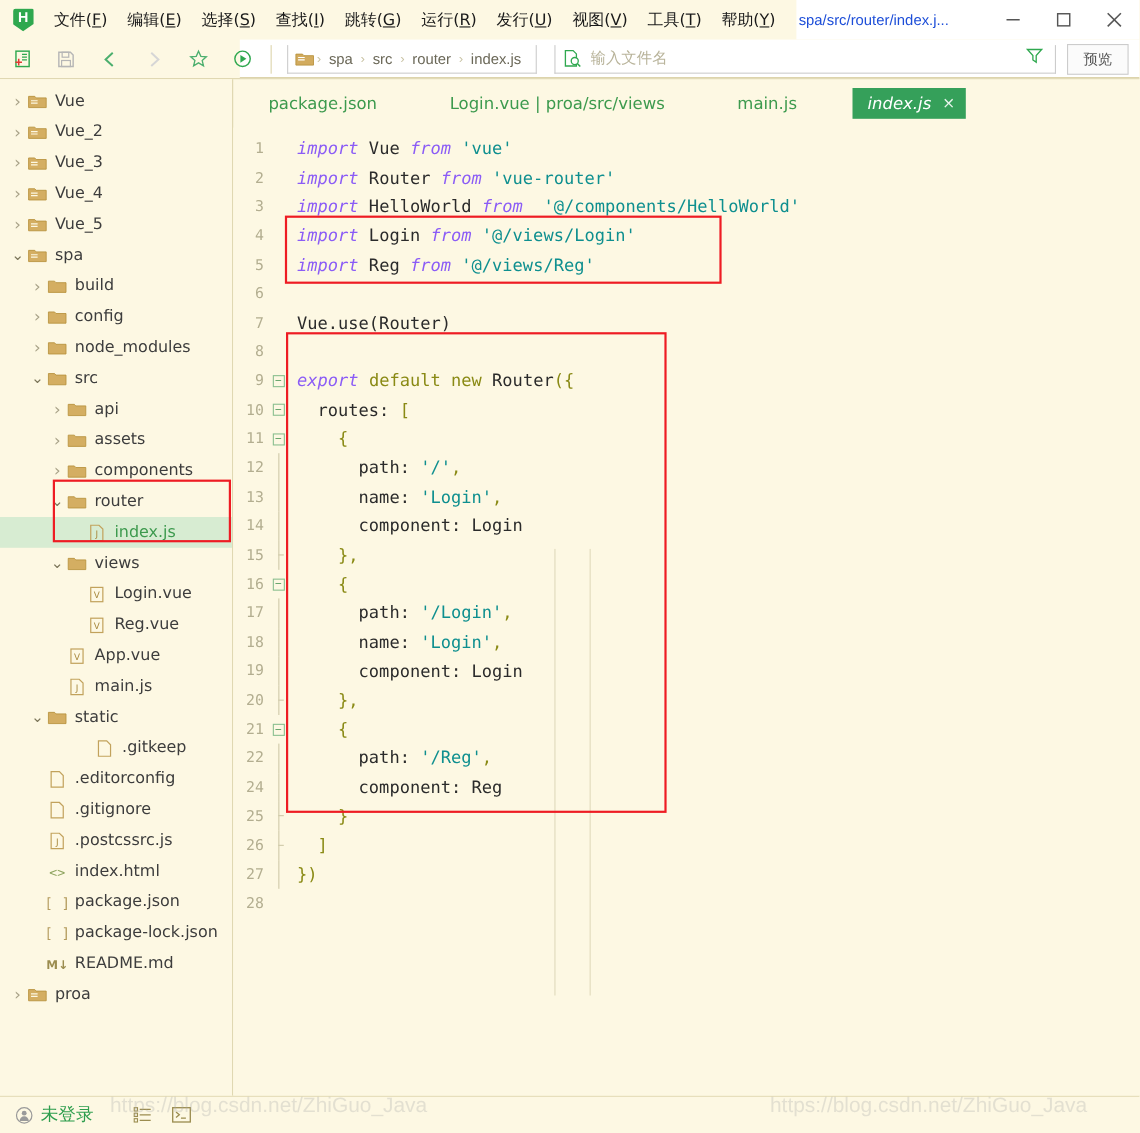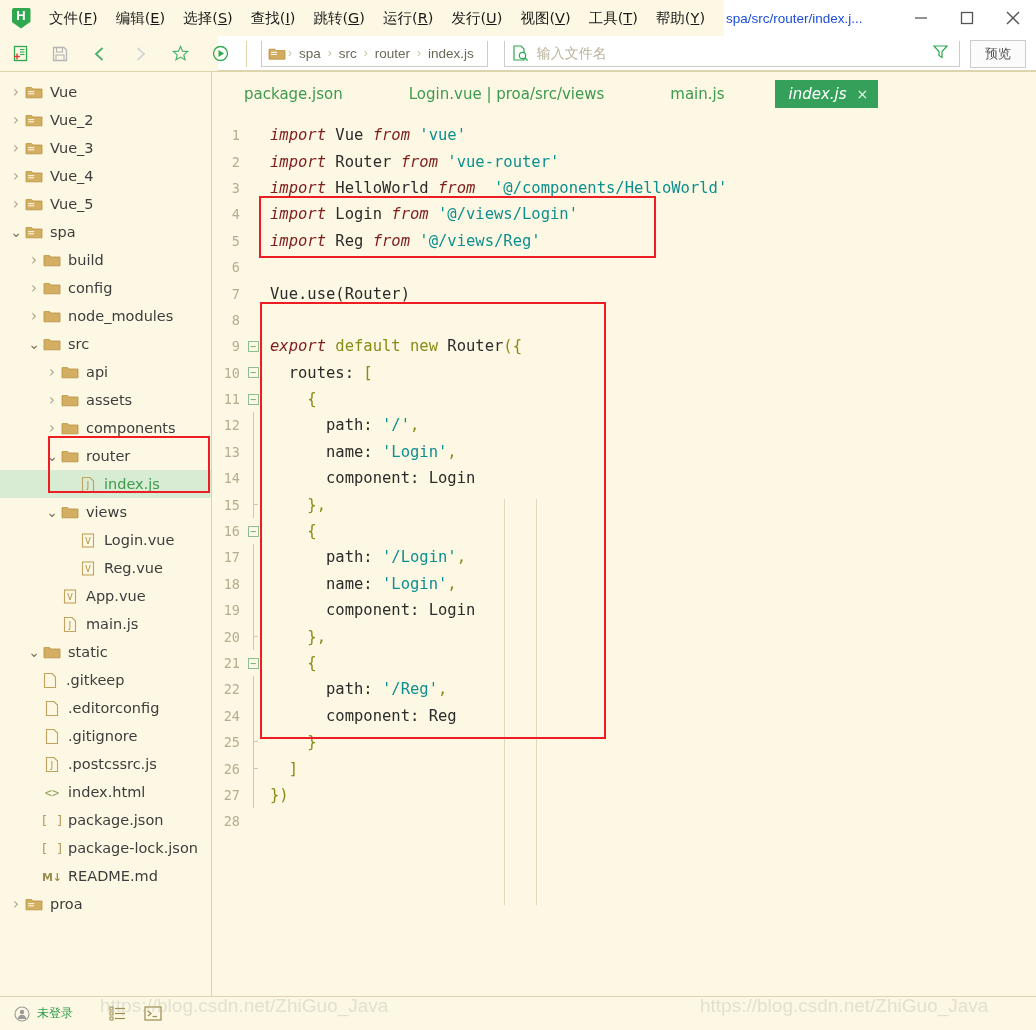--- a/index.html
+++ b/index.html
@@ -205,21 +205,21 @@
   .foldline {
     position: absolute; left: 50%; top: 0; bottom: 0; width: 1px;
     background: #cfc9a8;
   }
   .foldline.end::after {
     content: ''; position: absolute; bottom: 50%; left: 0;
     width: 5px; height: 1px; background: #cfc9a8;
   }
   .codetext { padding-left: 8px; white-space: pre; }
 
-  .k   { color: #7f1d1d; font-style: italic; }   
+  .k   { color: #8b5cf6; font-style: italic; }   
   .kw2 { color: #8a8a15; }                        
   .id  { color: #2b2b2b; }                        
   .str { color: #0e8f8f; }                        
   .pun { color: #8a8a15; }
 
   .indent-guide {
     position: absolute; width: 1px; background: #e0dabb;
   }
 
   
@@ -228,21 +228,21 @@
   
   .statusbar {
     height: 34px; flex: 0 0 34px;
     display: flex; align-items: center;
     background: #fdf8e3;
     border-top: 1px solid #ddd4ac;
     font-family: "DejaVu Sans", sans-serif;
   }
   .sb-user {
     display: flex; align-items: center; gap: 7px; margin-left: 14px;
-    font-size: 12px; color: #2f9e4e;
+    font-size: 16px; color: #2f9e4e;
   }
   .sb-icons { display: flex; align-items: center; gap: 18px; margin-left: 36px; }
   .sb-right { margin-left: auto; display: flex; align-items: center; gap: 22px; margin-right: 14px; }
   .sb-item { font-size: 13.5px; color: #5c5a4a; white-space: nowrap; }
 
   .watermark {
     position: absolute; pointer-events: none;
     font-size: 19px; color: rgba(170,170,170,0.30);
     font-family: "Liberation Sans", sans-serif;
     white-space: nowrap;
@@ -578,21 +578,21 @@
         </div>
         <div class="tree-row" style="padding-left: 26px;">
           <span class="arrow" style="font-size: 14px; line-height: 6px; color: rgb(122, 116, 88);">⌄</span>
           <span class="ticon">
             <svg width="18" height="15" viewBox="0 0 18 15">
               <path d="M1 2.6 H6.6 L7.9 4 H17 V12.8 H1 Z" fill="#d4ae62" stroke="#b8933f" stroke-width="0.8"></path>
             </svg>
           </span>
           <span class="tree-label">static</span>
         </div>
-        <div class="tree-row" style="padding-left: 24px;">
+        <div class="tree-row" style="padding-left: 69px;">
           <span class="arrow none"></span>
           <span class="ticon">
             <svg width="16" height="17" viewBox="0 0 16 17">
               <path d="M2.5 1.5 H10 L13.5 5 V15.5 H2.5 Z" fill="none" stroke="#c2a25c" stroke-width="1.1"></path>
             </svg>
           </span>
           <span class="tree-label">.gitkeep</span>
         </div>
         <div class="tree-row" style="padding-left: 26px;">
           <span class="arrow none"></span>

